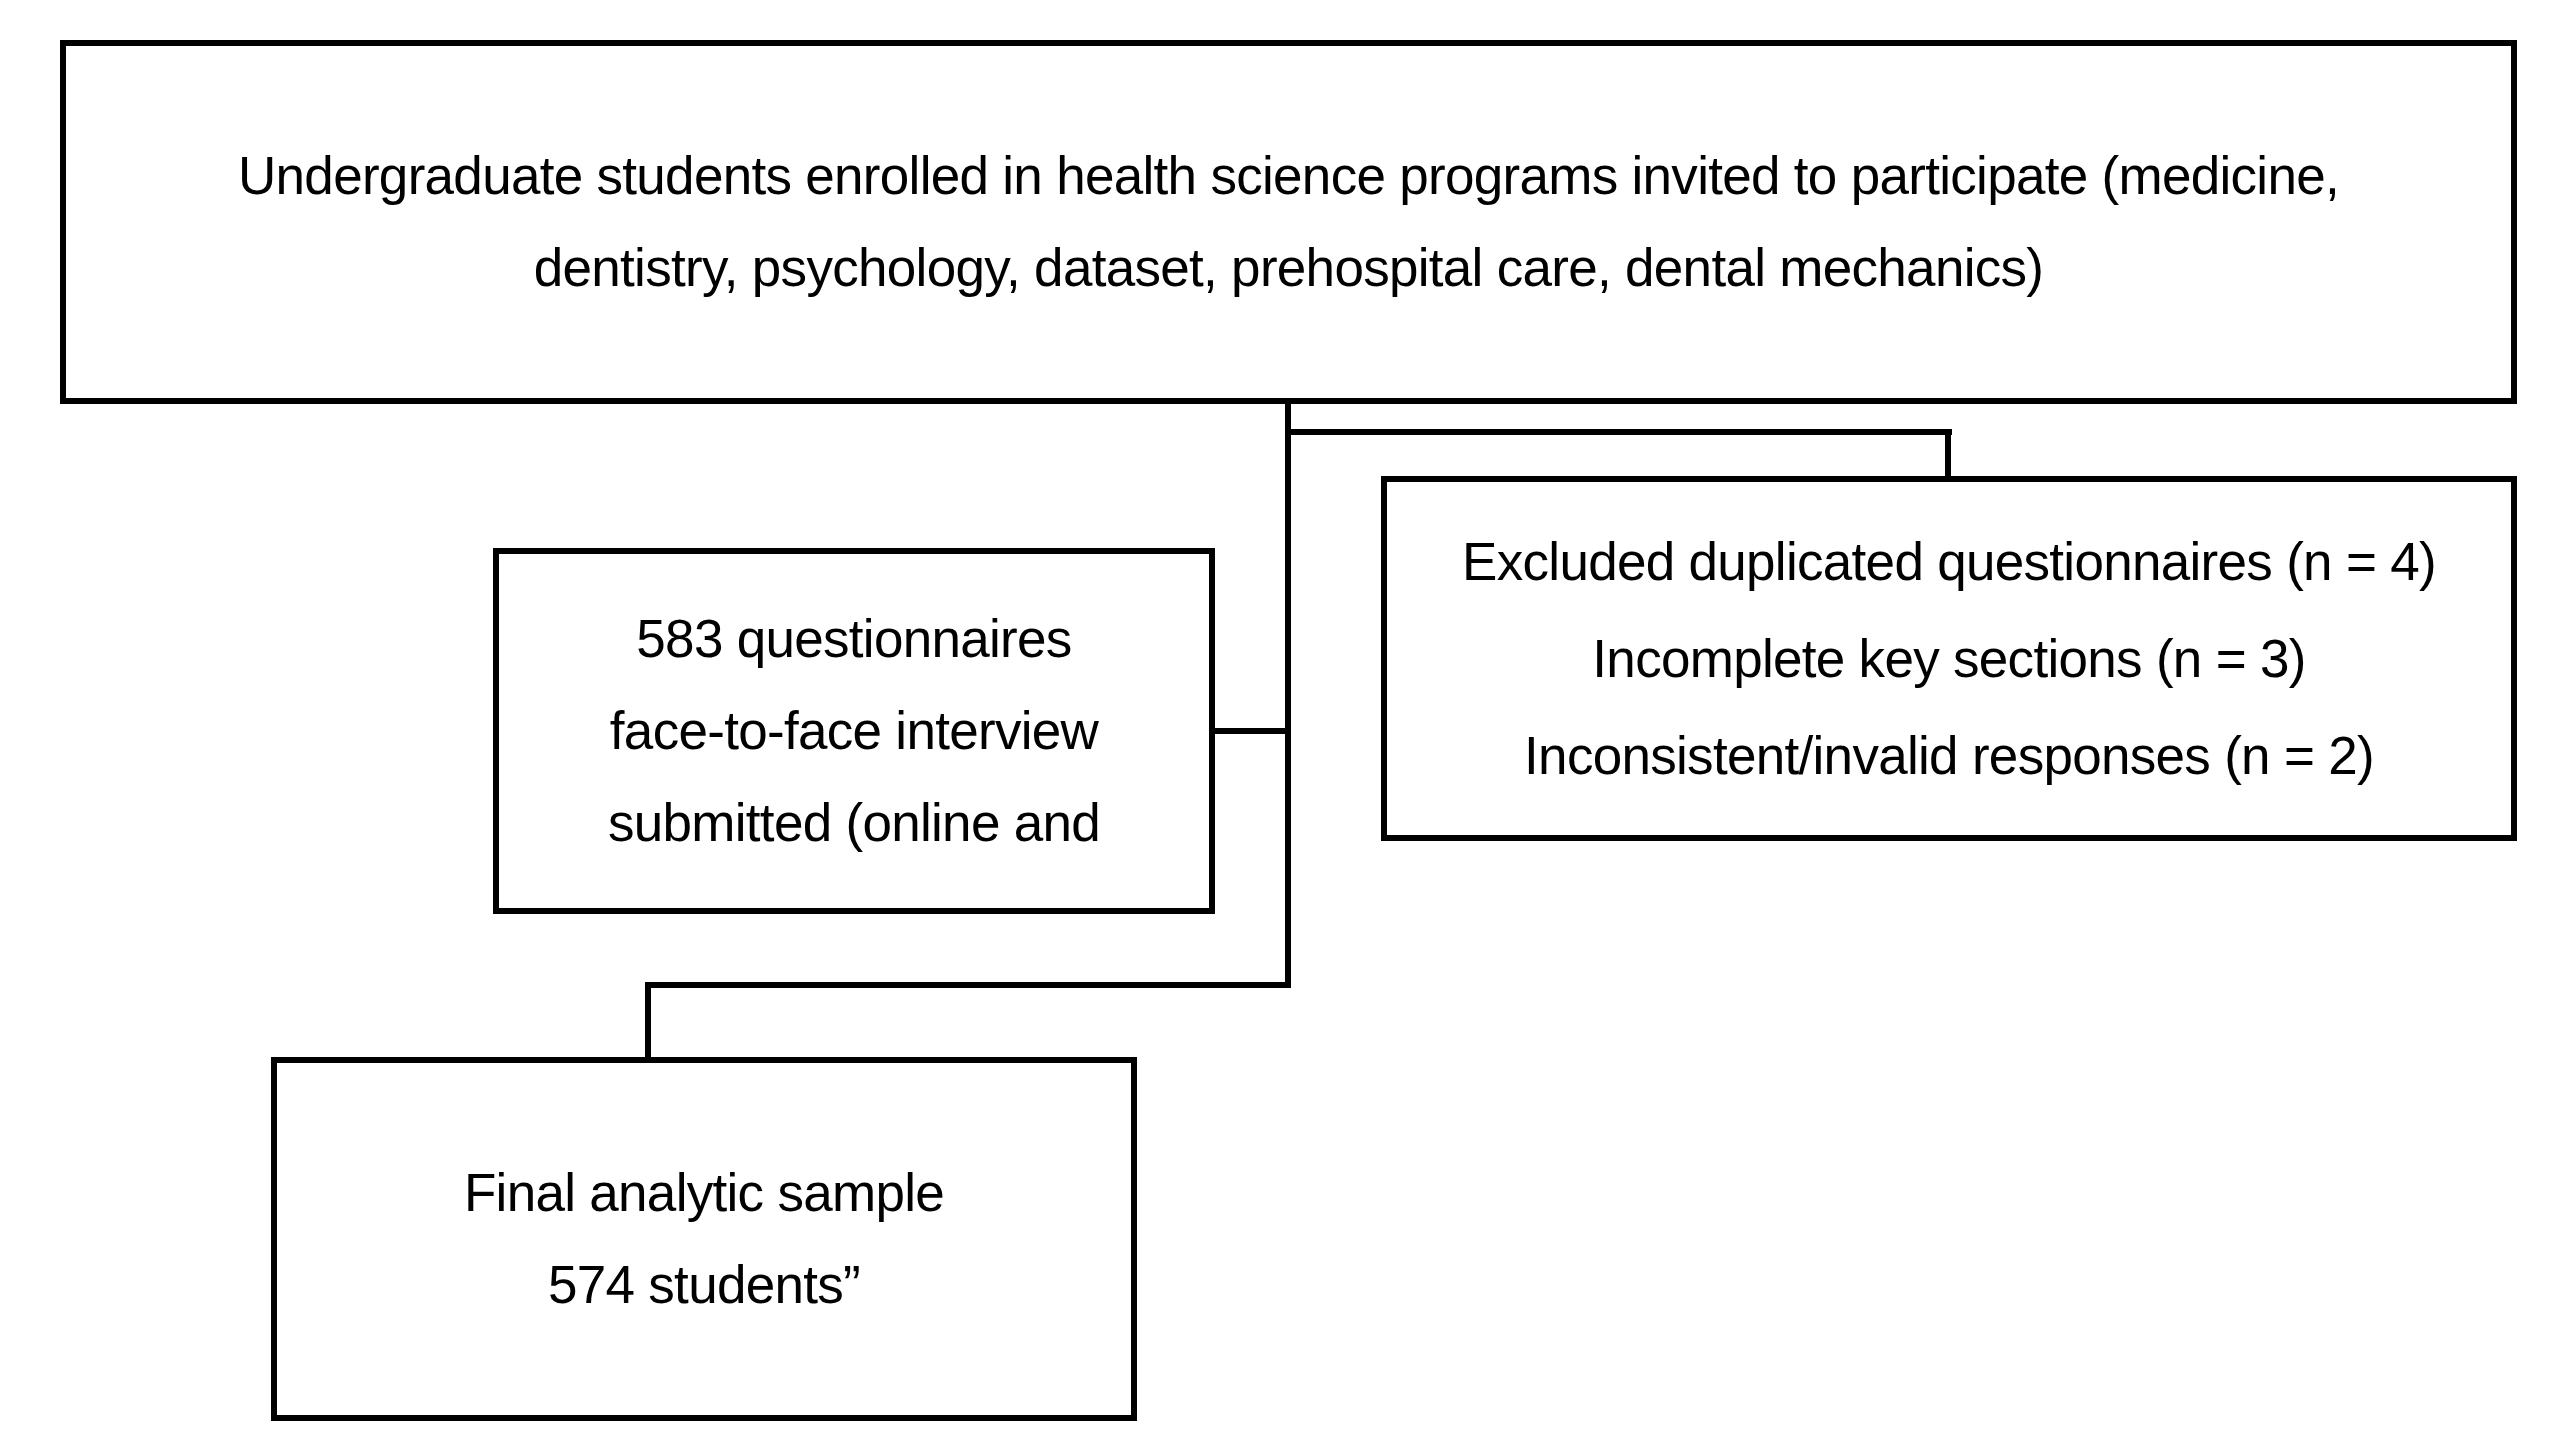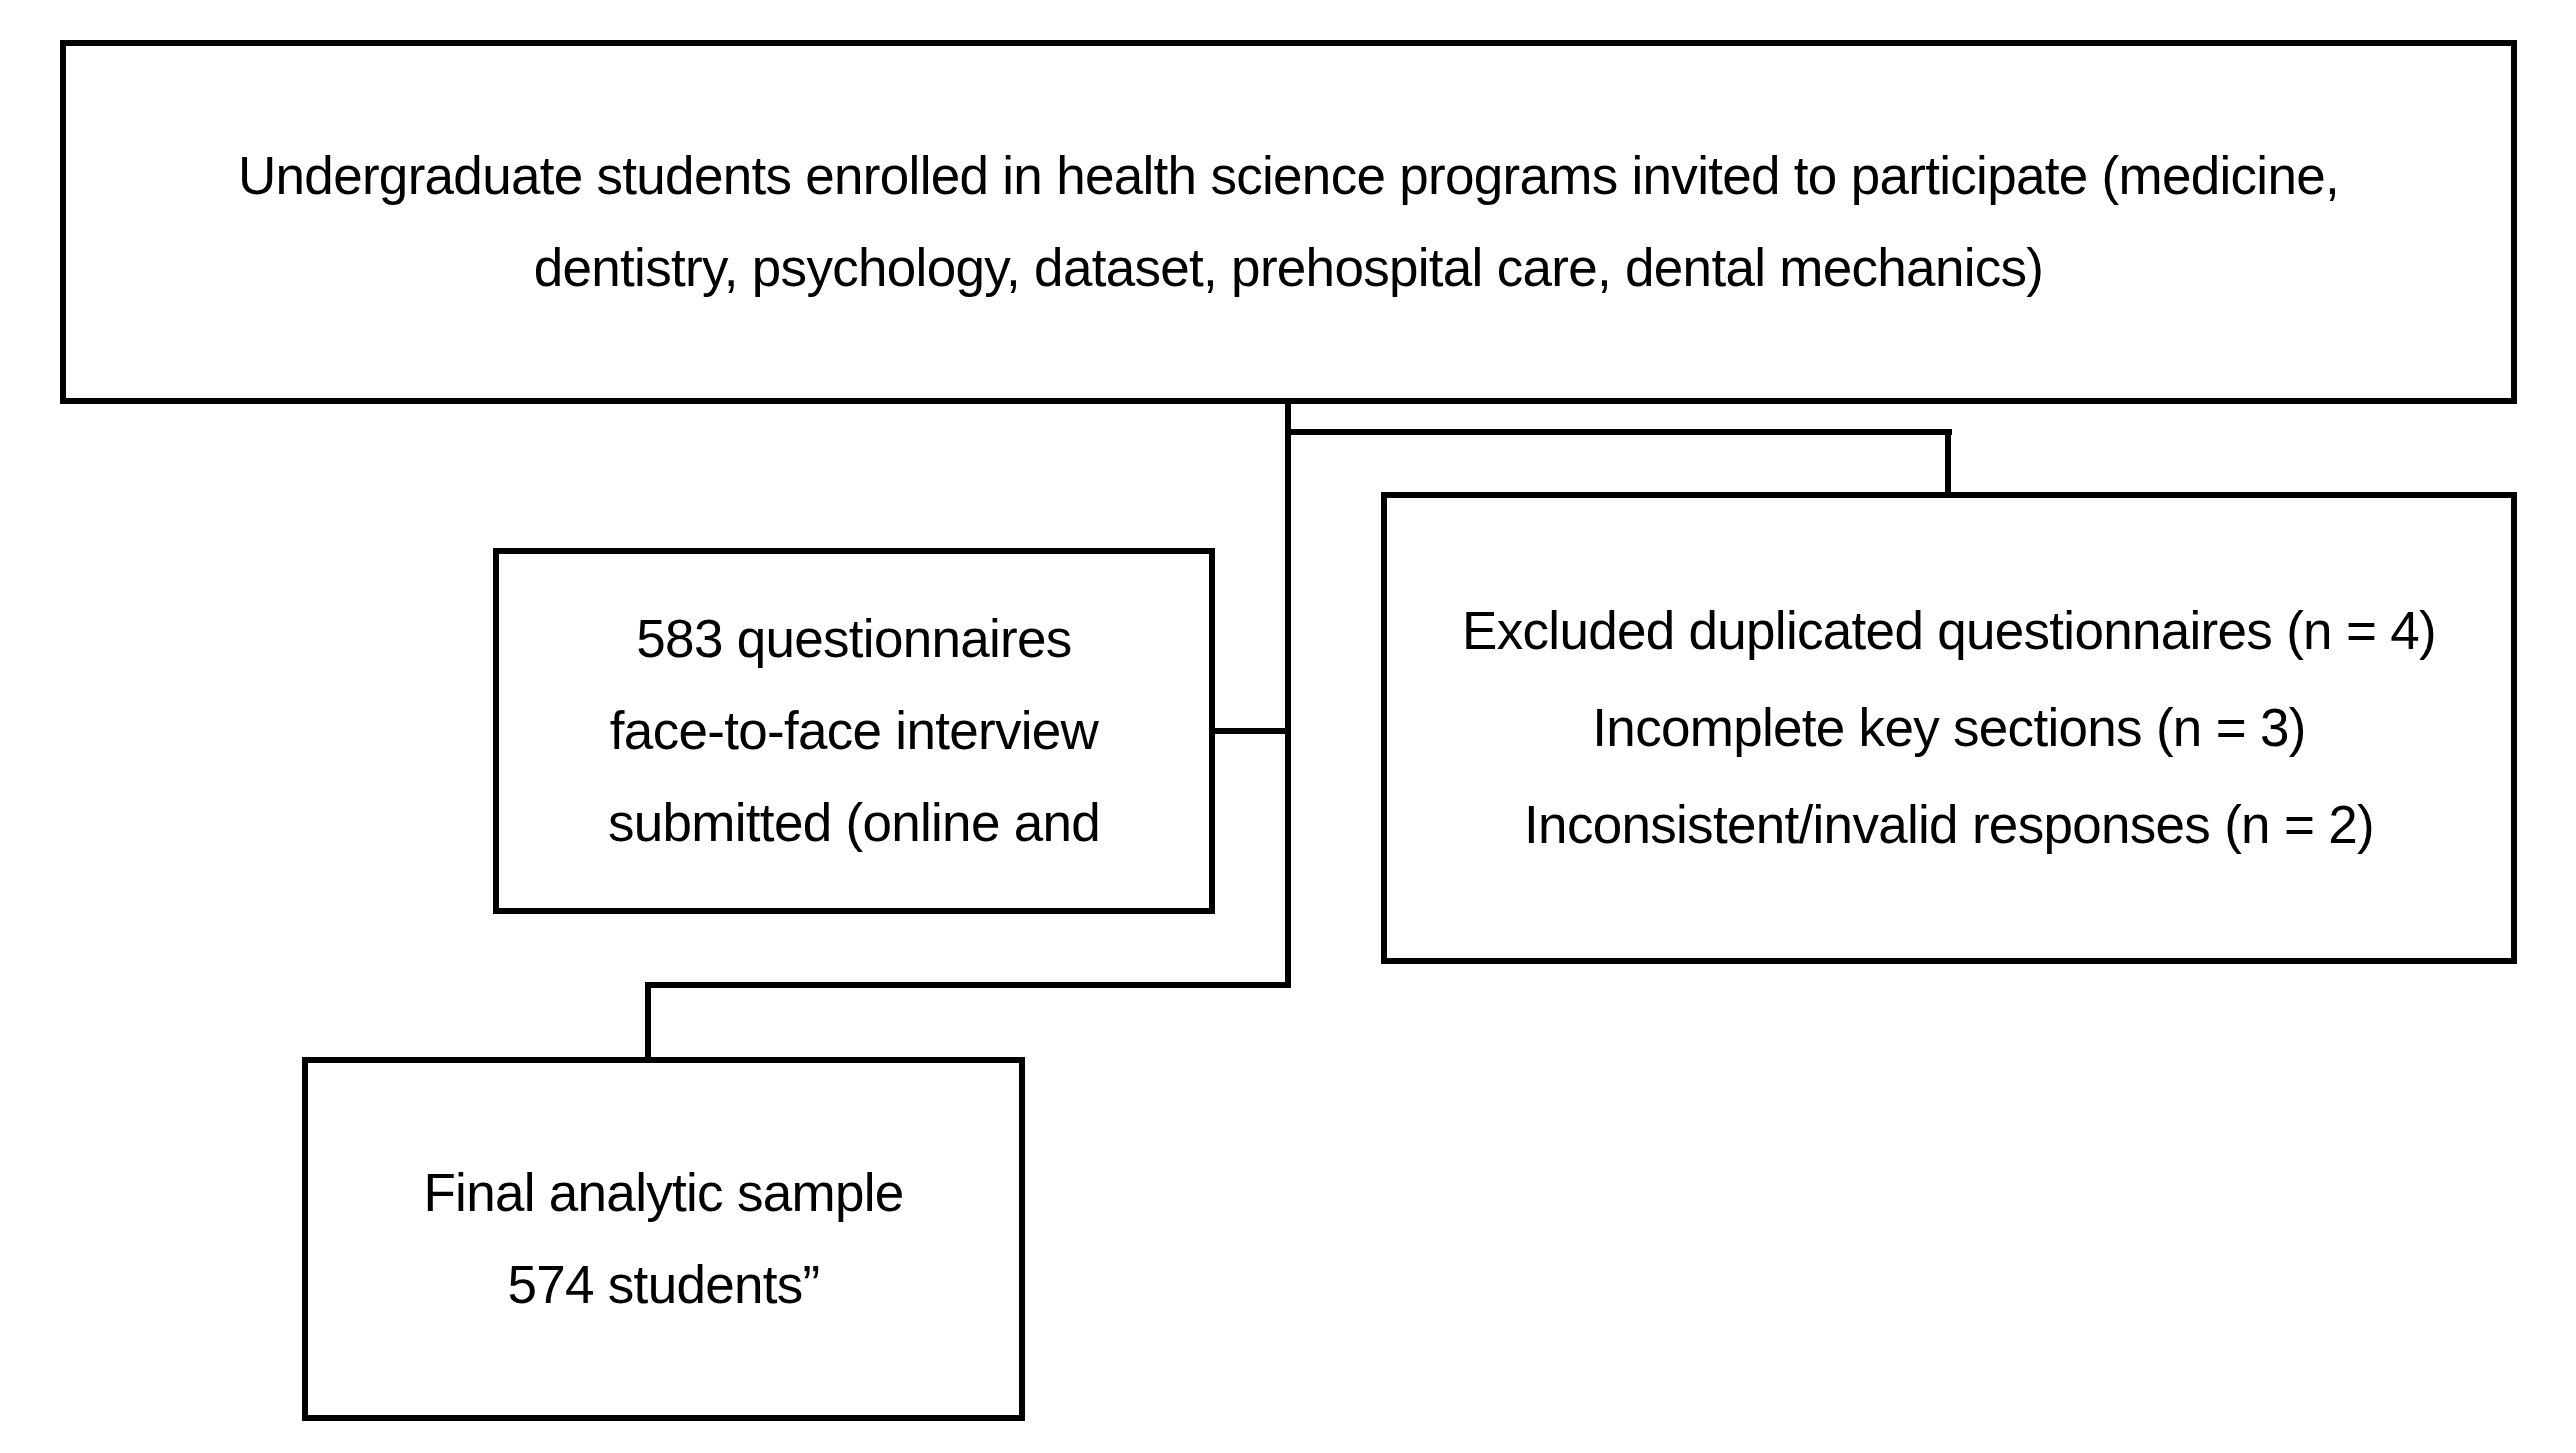--- a/index.html
+++ b/index.html
@@ -36,23 +36,23 @@
   }
   .connector {
     position: absolute;
     background: #000000;
   }
   
   .box-invited   { left: 60px;   top: 40px;   width: 2457px; height: 364px; }
   
   .box-submitted { left: 493px;  top: 548px;  width: 722px; height: 366px; }
   
-  .box-excluded  { left: 1381px; top: 492px;  width: 1136px; height: 472px; row-gap: 29px; justify-content: center; }
+  .box-excluded  { left: 1381px; top: 476px;  width: 1136px; height: 365px; row-gap: 29px; justify-content: center; }
   
-  .box-final     { left: 302px;  top: 1057px; width: 723px; height: 364px; }
+  .box-final     { left: 271px;  top: 1057px; width: 866px; height: 364px; }
 
   
   .v1 { left: 1285px; top: 403px;  width: 6.1px;   height: 585px; }  
   .h1 { left: 1288px; top: 429px;  width: 664px; height: 6.1px;  }   
   .v2 { left: 1945px; top: 432px;  width: 6.1px;   height: 74px; }  
   .h2 { left: 1214px; top: 728px; width: 74px; height: 6.1px;  }   
   .h3 { left: 645px;  top: 982px; width: 644px; height: 6.1px;  }   
   .v3 { left: 645px;  top: 985px; width: 6.1px;   height: 74px; }  
 </style>
 </head>

